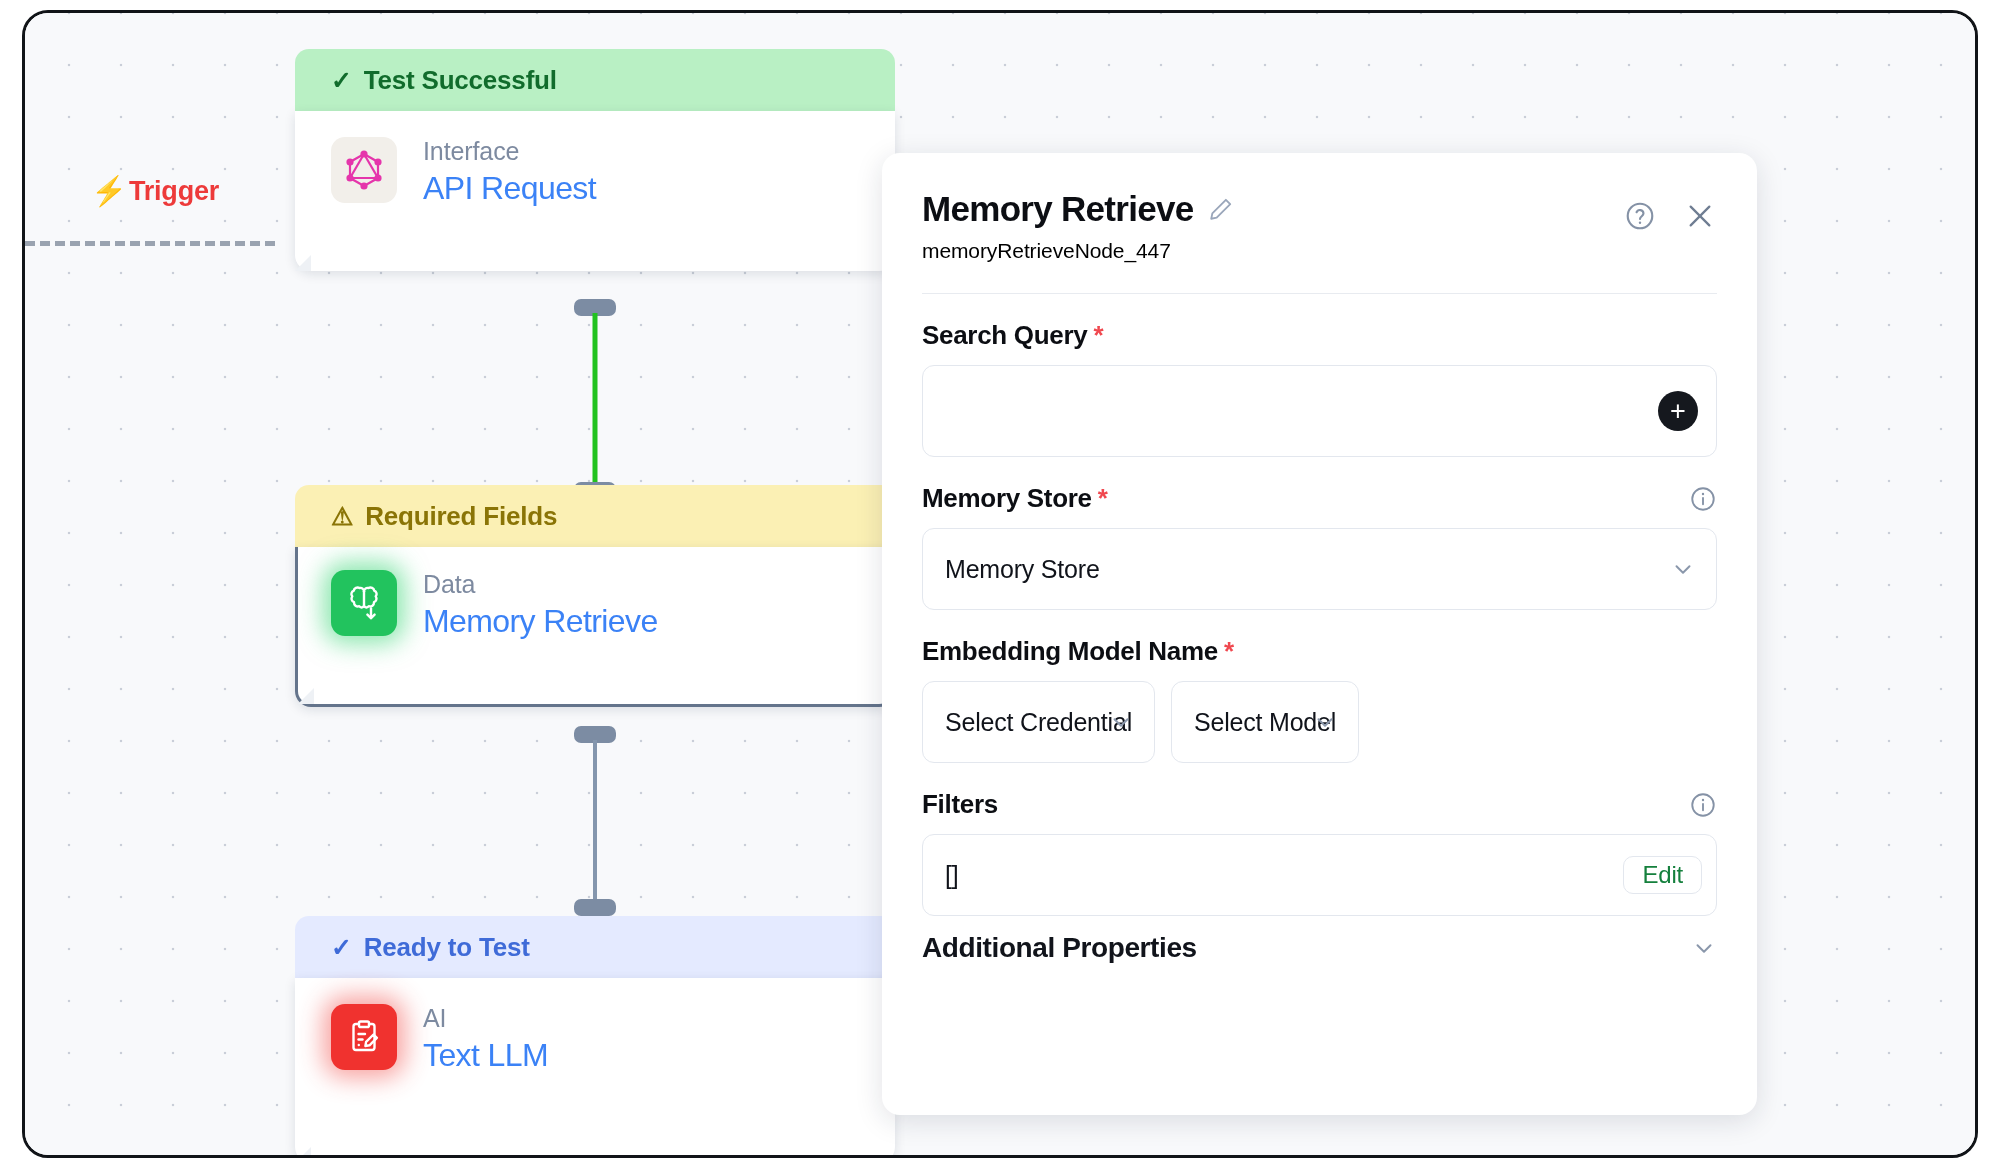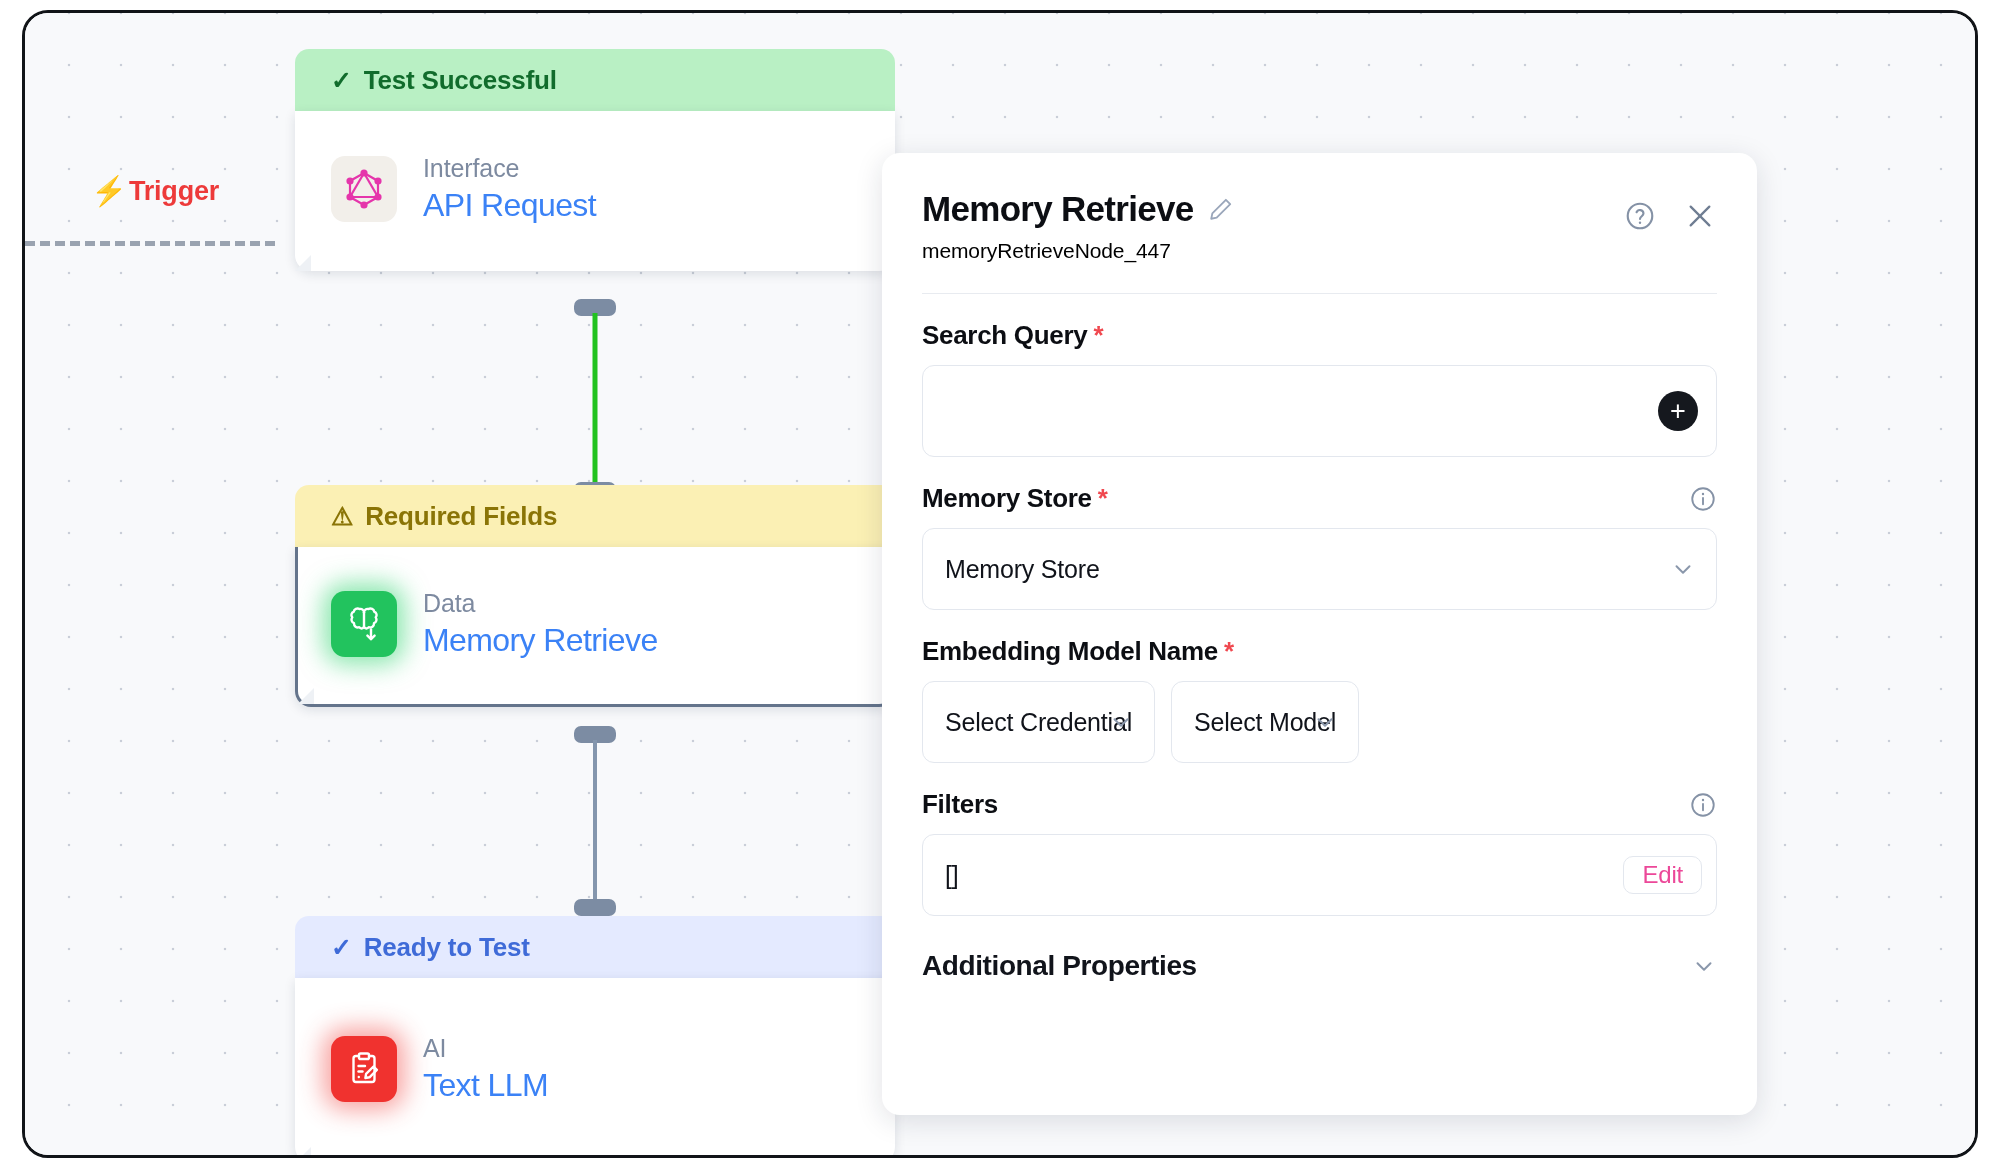--- a/index.html
+++ b/index.html
@@ -81,21 +81,20 @@
   .banner-warning { background: #fbf0b4; color: #8a7406; }
   .banner-ready   { background: #e4eaff; color: #3f6bd8; }
 
   .node-card {
     position: relative;
     background: #ffffff;
     border-radius: 0 0 16px 16px;
     box-shadow: 0 3px 12px rgba(20,30,55,.12);
     padding: 26px 30px 30px 36px;
     display: flex;
-    align-items: center;
     gap: 26px;
     min-height: 160px;
   }
   .node-card.selected {
     border: 3px solid #64748b;
     border-top: none;
     border-radius: 0 0 16px 16px;
     padding: 23px 27px 27px 33px;
   }
   
@@ -222,31 +221,31 @@
   }
 
   .chevron { position: absolute; right: 20px; top: 50%; transform: translateY(-50%); }
 
   .edit-btn {
     position: absolute; right: 14px; top: 50%; transform: translateY(-50%);
     border: 1.5px solid #e3e7ee;
     border-radius: 10px;
     padding: 4px 18px;
     font-size: 24px;
-    color: #ec4899;
+    color: #15803d;
     background: #fff;
     cursor: pointer;
     letter-spacing: -0.2px;
   }
 
   .select-stack { display: flex; flex-direction: row; gap: 16px; }
 
   
   #additional-row {
-    margin-top: 34px;
+    margin-top: 16px;
     display: flex; align-items: center; justify-content: space-between;
     font-size: 28px; font-weight: 700; color: #11141b;
     letter-spacing: -0.4px;
   }
 
   .ic { display: block; }
 </style>
 </head>
 <body>
 

